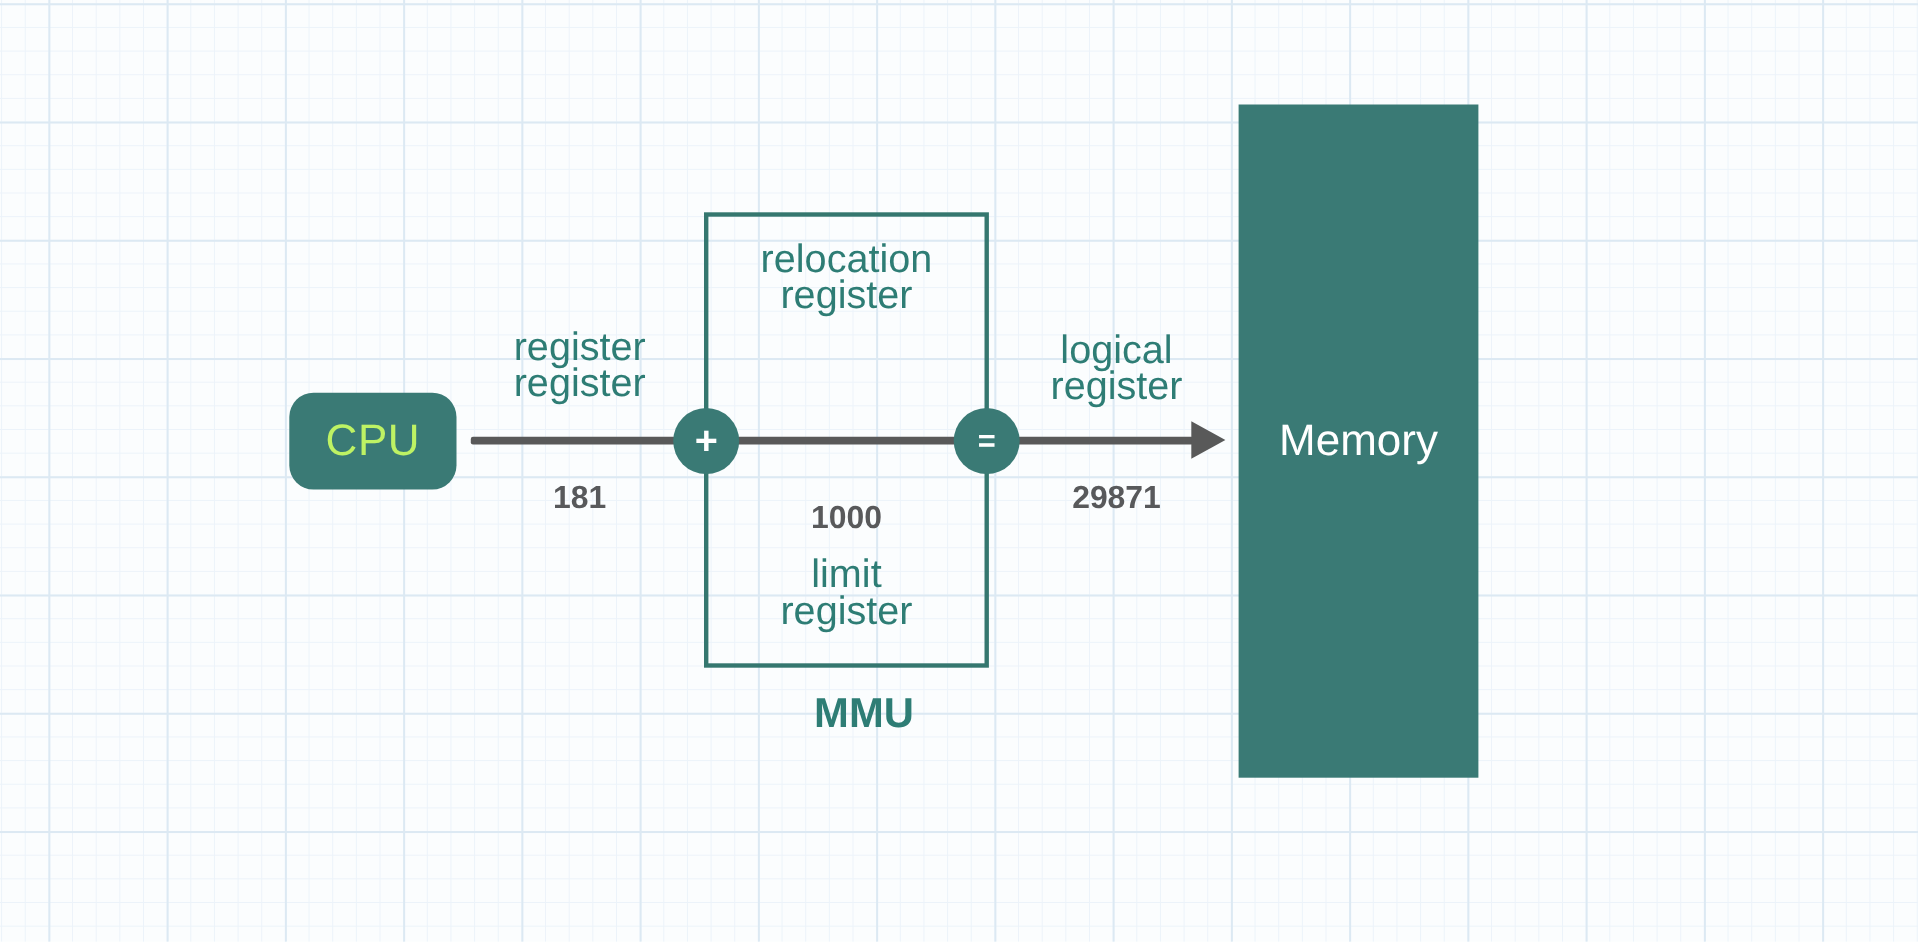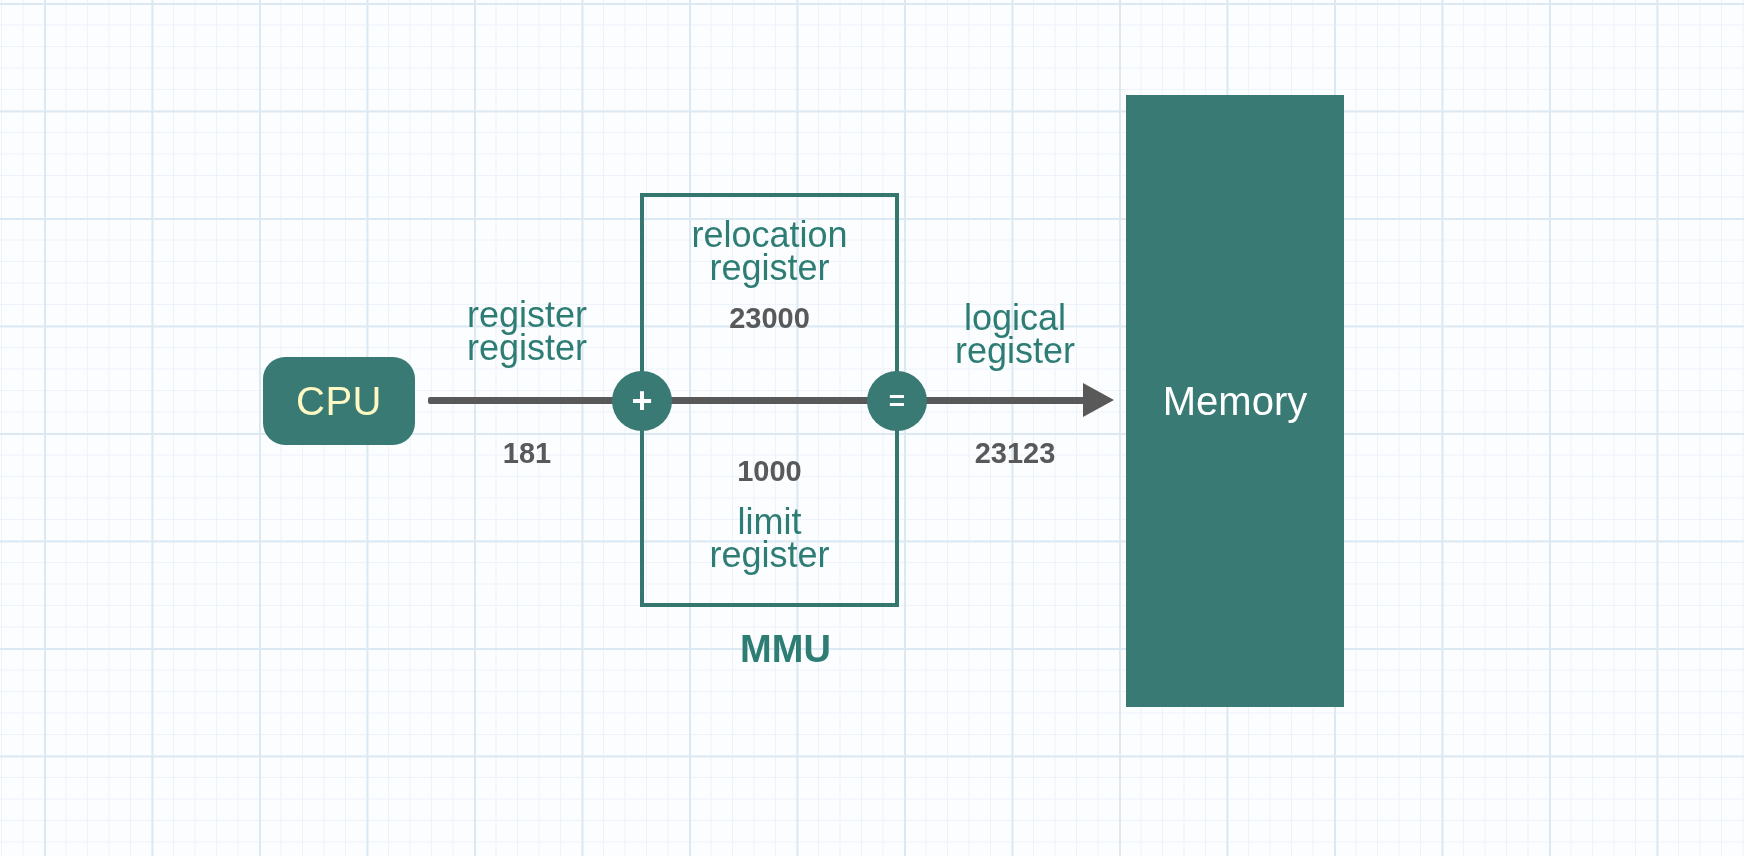--- a/index.html
+++ b/index.html
@@ -23,21 +23,21 @@
     background-size: 107.5px 107.5px, 107.5px 107.5px, 21.5px 21.5px, 21.5px 21.5px;
     background-position: 44px 3px, 44px 3px, 1px 3px, 1px 3px;
   }
   .abs { position: absolute; }
 
   
   .cpu-box {
     left: 263px; top: 357px; width: 152px; height: 88px;
     background: #3a7a75; border-radius: 22px;
     display: flex; align-items: center; justify-content: center;
-    color: #fef9c3; font-size: 40px; letter-spacing: 0.5px;
+    color: #bef264; font-size: 40px; letter-spacing: 0.5px;
   }
   .memory-box {
     left: 1126px; top: 95px; width: 218px; height: 612px;
     background: #3a7a75;
     display: flex; align-items: center; justify-content: center;
     color: #ffffff; font-size: 40px;
   }
   .mmu-box {
     left: 640px; top: 193px; width: 259px; height: 414px;
     border: 4px solid #35776f; box-sizing: border-box;
@@ -106,40 +106,39 @@
   <div class="abs teal-label lbl-logical">
     <span>register</span><br>
     <span>register</span>
   </div>
   <div class="abs gray-value val-logical">181</div>
 
   <div class="abs teal-label lbl-reloc">
     <span>relocation</span><br>
     <span>register</span>
   </div>
-  <div class="abs gray-value val-reloc">23000</div>
 
   <div class="abs gray-value val-limit">1000</div>
   <div class="abs teal-label lbl-limit">
     <span>limit</span><br>
     <span>register</span>
   </div>
 
   <div class="abs mmu-title lbl-mmu">MMU</div>
 
   <div class="abs op-circle op-plus">
     <span>+</span>
   </div>
   <div class="abs op-circle op-equal">
     <span>=</span>
   </div>
 
   <div class="abs teal-label lbl-physical">
     <span>logical</span><br>
     <span>register</span>
   </div>
-  <div class="abs gray-value val-physical">23123</div>
+  <div class="abs gray-value val-physical">29871</div>
 
   <div class="abs memory-box">
     <span>Memory</span>
   </div>
 
 </div>
 
 </body></html>

